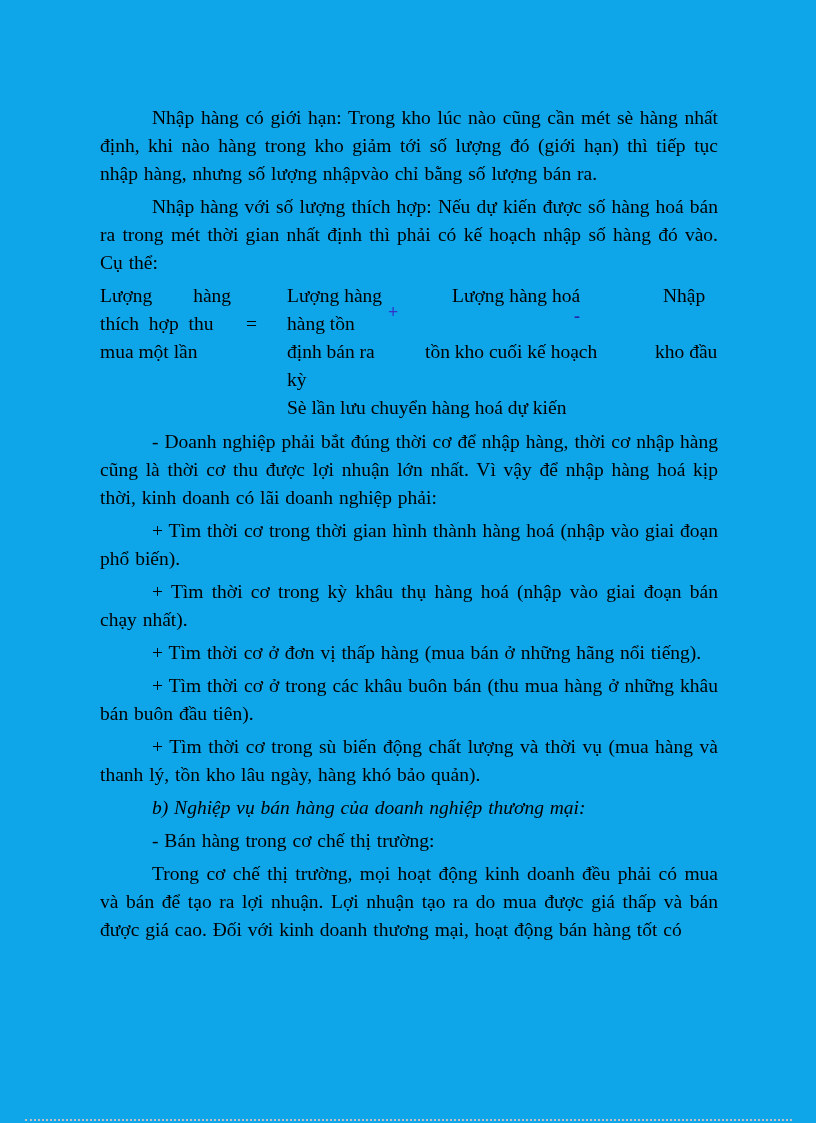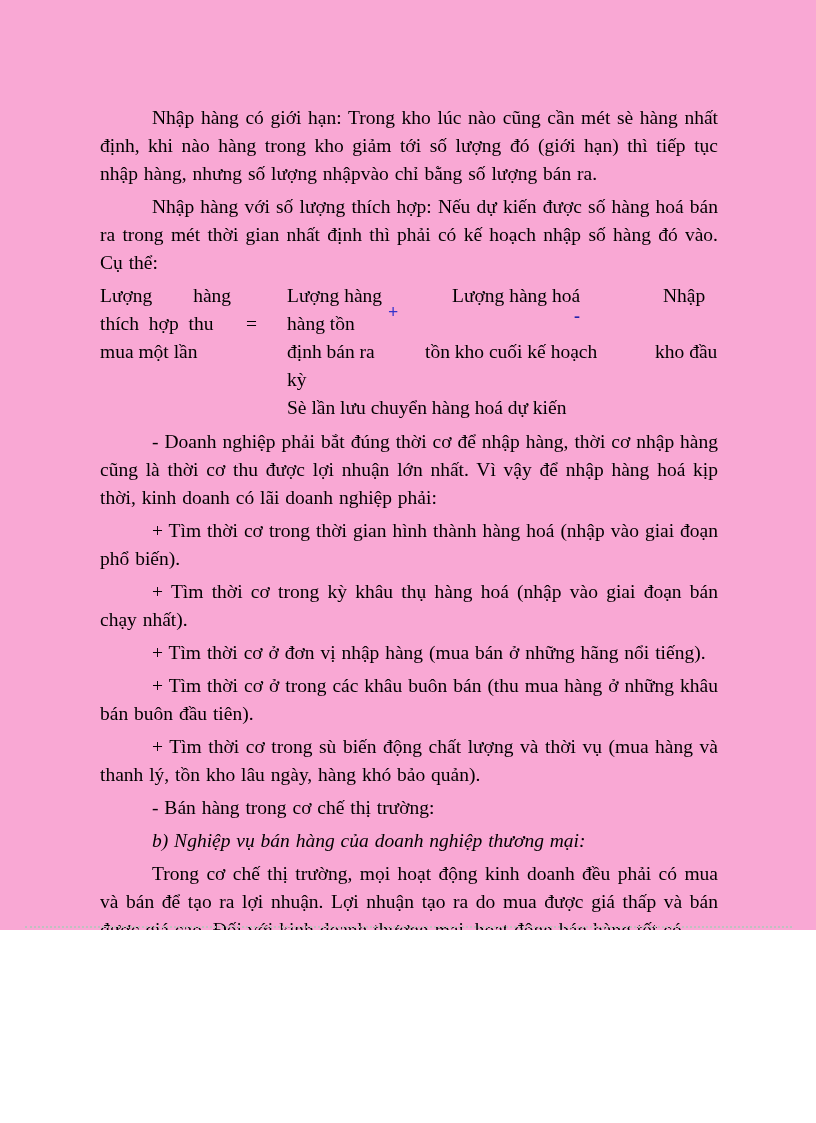--- a/index.html
+++ b/index.html
@@ -1,20 +1,20 @@
 <!DOCTYPE html>
 <html><head>
 <meta charset="utf-8">
 <style>
   html, body { margin: 0; padding: 0; background: #ffffff; }
   .page {
     position: relative;
     width: 816px;
-    height: 930px;
-    background: #f9a8d4;
+    height: 1123px;
+    background: #0ea5e9;
     overflow: hidden;
     font-family: "Liberation Serif", "DejaVu Serif", serif;
     color: #000000;
   }
   .content {
     position: absolute;
     left: 100px;
     top: 104px;
     width: 618px;
   }
@@ -76,23 +76,23 @@
 
       <span class="f" style="left:563px; top:0;">Nhập</span>
       <span class="f" style="left:555px; top:56px;">kho đầu</span>
 
       <span class="f" style="left:187px; top:112px;">Sè lần lưu chuyển hàng hoá dự kiến</span>
     </div>
 
     <p class="para">- Doanh nghiệp phải bắt đúng thời cơ để nhập hàng, thời cơ nhập hàng cũng là thời cơ thu được lợi nhuận lớn nhất. Vì vậy để nhập hàng hoá kịp thời, kinh doanh có lãi doanh nghiệp phải:</p>
     <p class="para">+ Tìm thời cơ trong thời gian hình thành hàng hoá (nhập vào giai đoạn phổ biến).</p>
     <p class="para">+ Tìm thời cơ trong kỳ khâu thụ hàng hoá (nhập vào giai đoạn bán chạy nhất).</p>
-    <p class="para">+ Tìm thời cơ ở đơn vị nhập hàng (mua bán ở những hãng nổi tiếng).</p>
+    <p class="para">+ Tìm thời cơ ở đơn vị thấp hàng (mua bán ở những hãng nổi tiếng).</p>
     <p class="para">+ Tìm thời cơ ở trong các khâu buôn bán (thu mua hàng ở những khâu bán buôn đầu tiên).</p>
     <p class="para">+ Tìm thời cơ trong sù biến động chất lượng và thời vụ (mua hàng và thanh lý, tồn kho lâu ngày, hàng khó bảo quản).</p>
+    <p class="para italic">b) Nghiệp vụ bán hàng của doanh nghiệp thương mại:</p>
     <p class="para">- Bán hàng trong cơ chế thị trường:</p>
-    <p class="para italic">b) Nghiệp vụ bán hàng của doanh nghiệp thương mại:</p>
     <p class="para">Trong cơ chế thị trường, mọi hoạt động kinh doanh đều phải có mua và bán để tạo ra lợi nhuận. Lợi nhuận tạo ra do mua được giá thấp và bán được giá cao. Đối với kinh doanh thương mại, hoạt động bán hàng tốt có</p>
 
   </div>
 
   <div class="dotted-line"></div>
 </div>
 
 </body></html>

